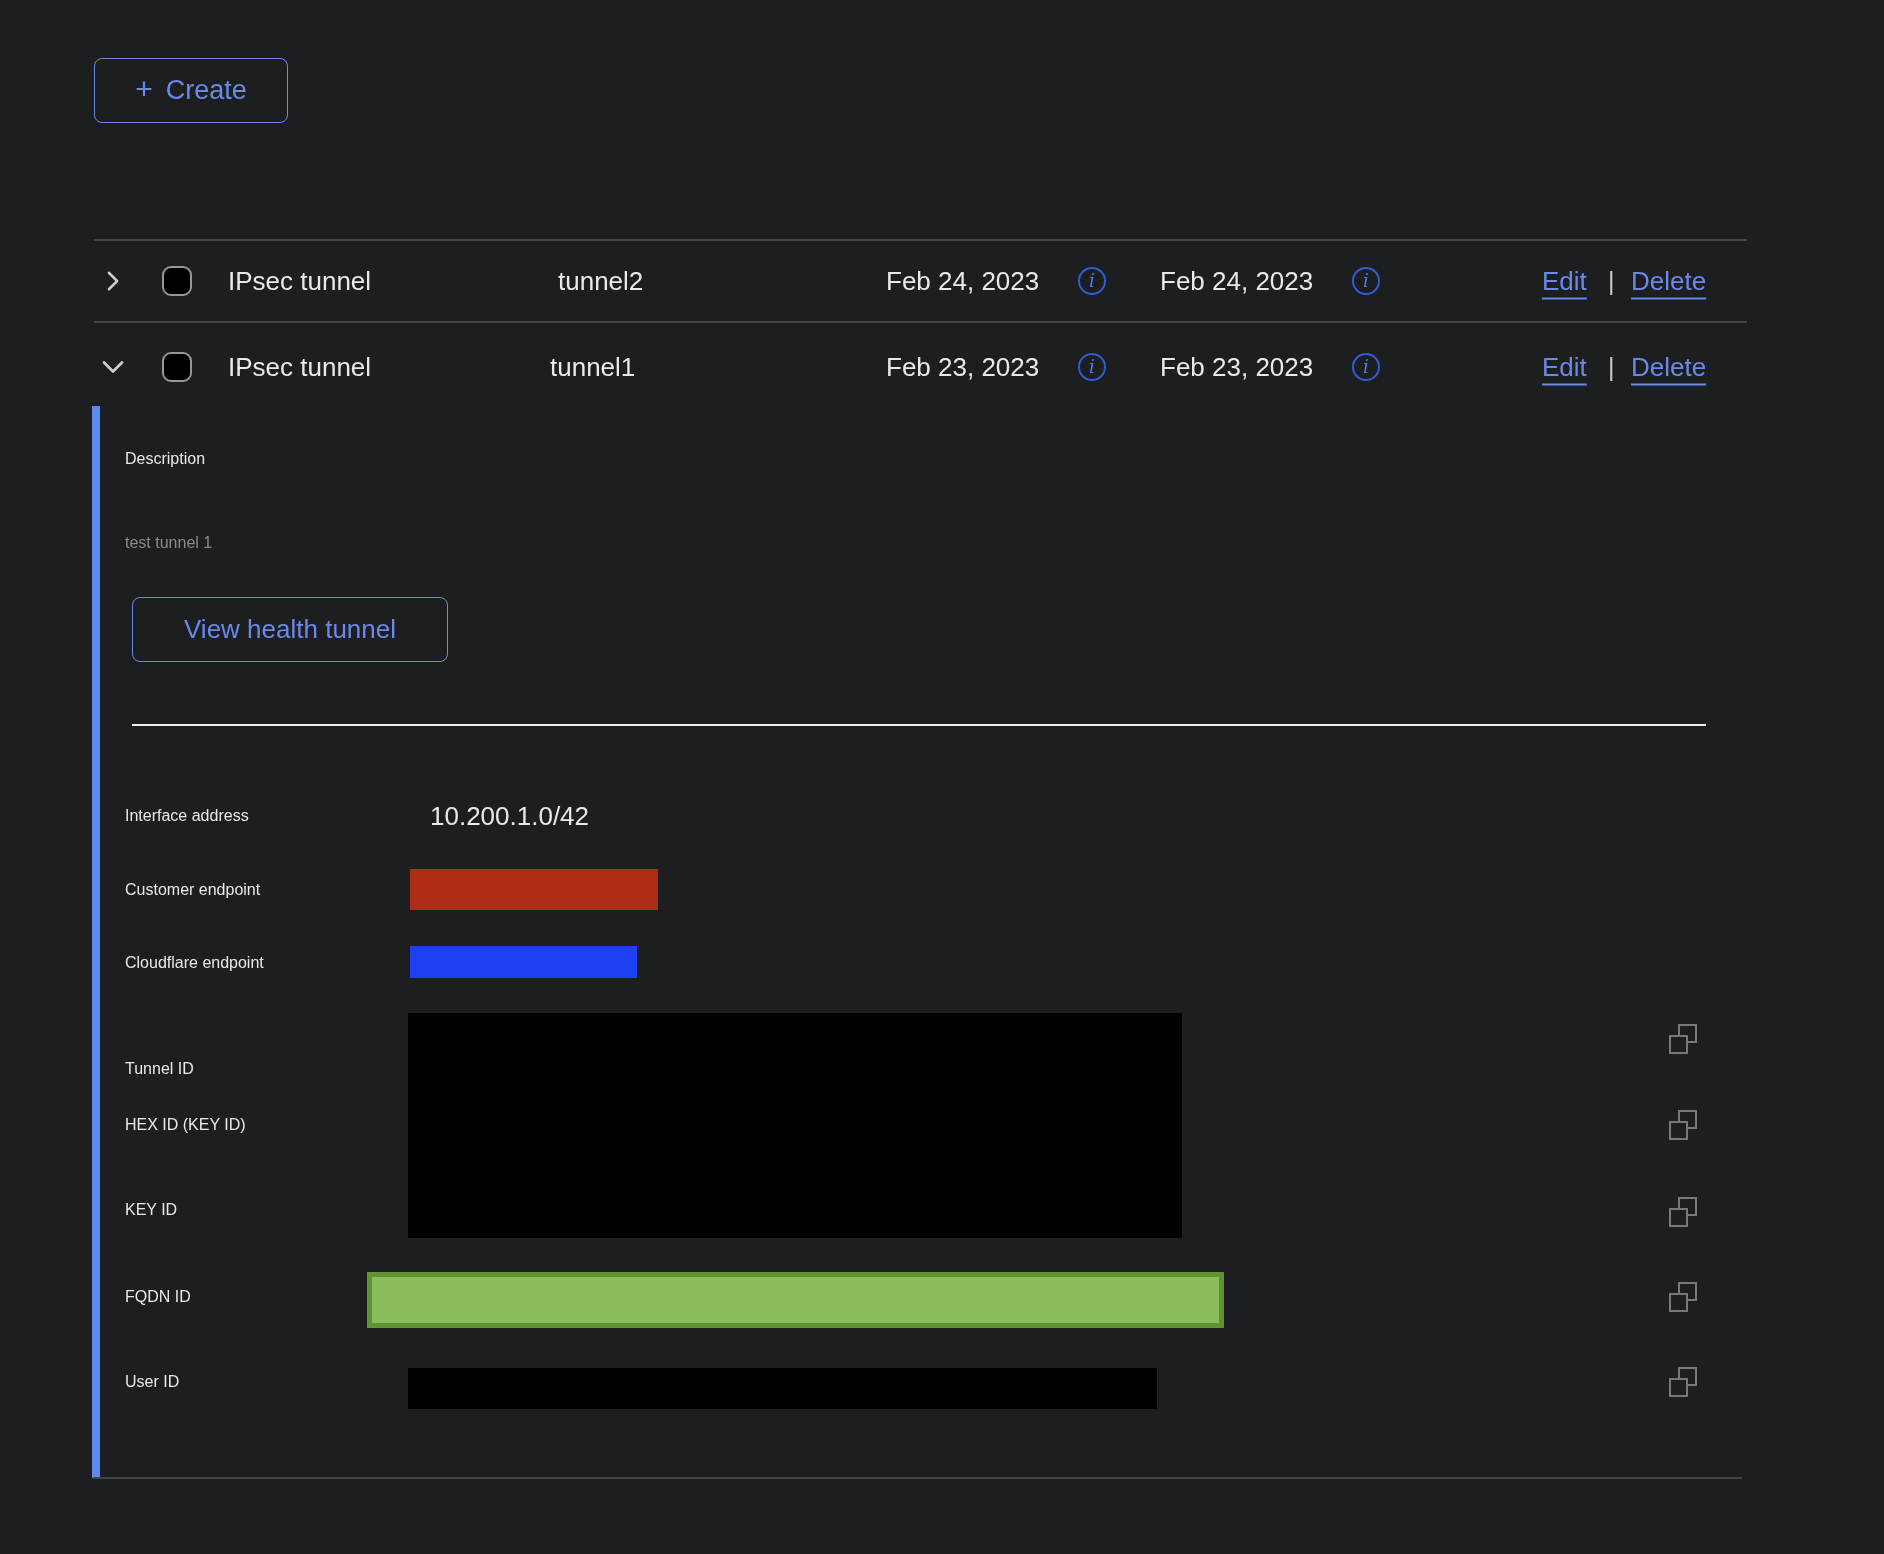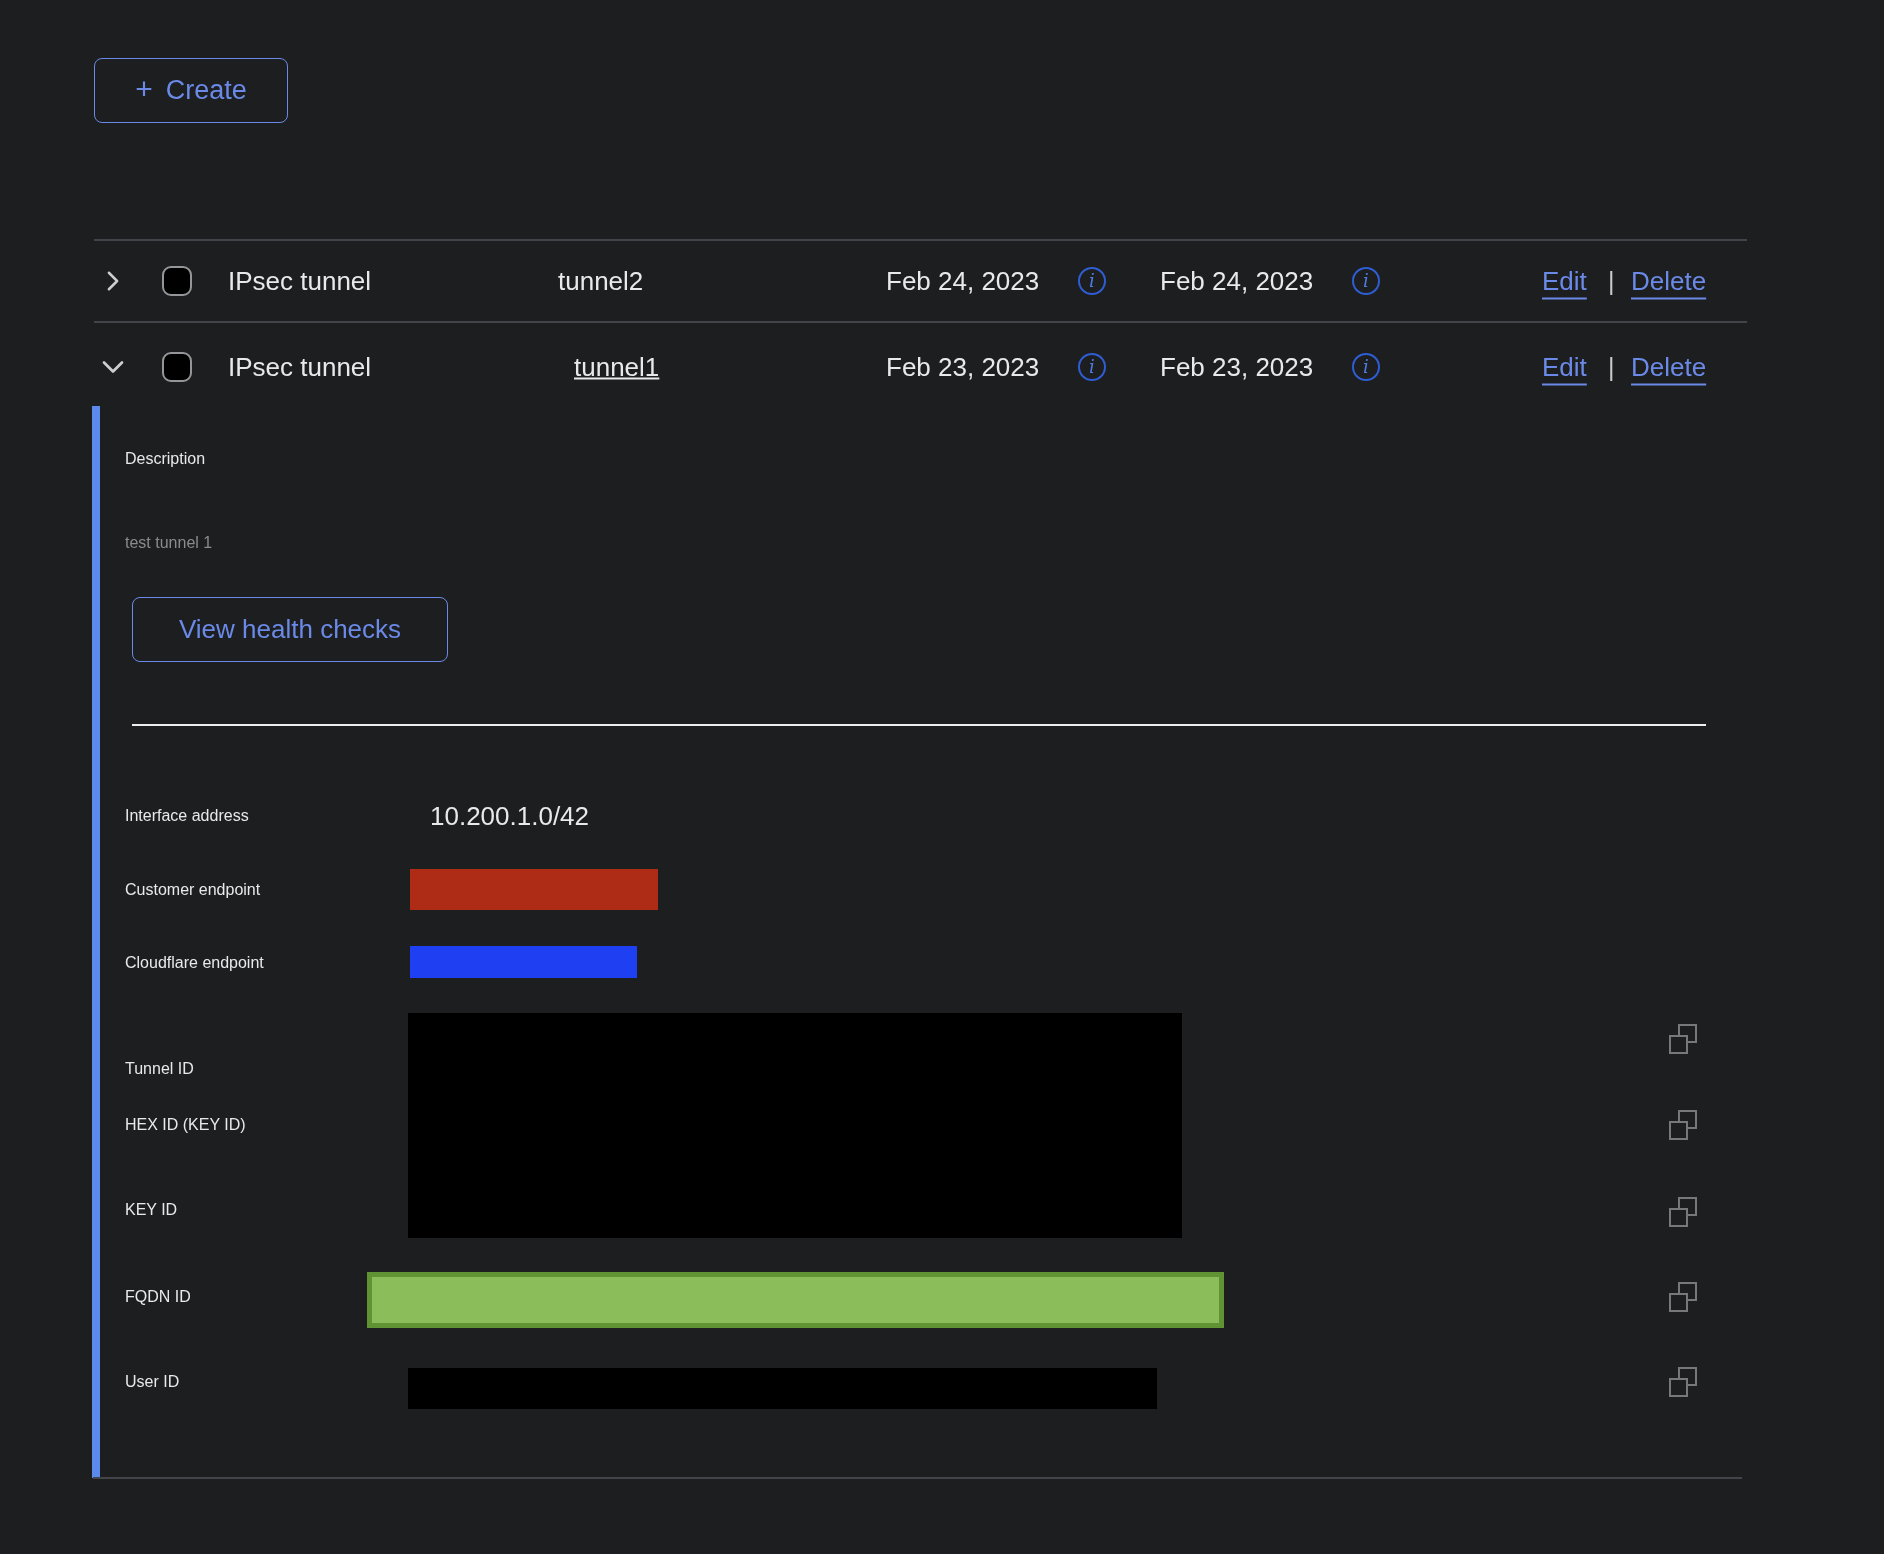--- a/index.html
+++ b/index.html
@@ -101,36 +101,36 @@
   <div class="divider" style="top:321px;"></div>
 
   <div class="trow" style="top:323px;height:88px;">
     <button class="chev">
       <svg width="24" height="24" viewBox="0 0 16 16">
           <path d="M2 5 L8 11 L14 5" stroke="#cdced0" stroke-width="1.8" fill="none" stroke-linecap="round" stroke-linejoin="round"></path>
         </svg>
     </button>
     <span class="checkbox"></span>
     <span class="cell" style="left:134px;">IPsec tunnel</span>
-    <span class="cell" style="left:480px;text-decoration:underline;">tunnel1</span>
+    <span class="cell" style="left:456px;">tunnel1</span>
     <span class="cell" style="left:792px;">Feb 23, 2023</span>
     <span class="info" style="left:984px;">i</span>
     <span class="cell" style="left:1066px;">Feb 23, 2023</span>
     <span class="info" style="left:1258px;">i</span>
     <a class="link" style="left:1448px;">Edit</a>
     <span class="pipe" style="left:1514px;">|</span>
     <a class="link" style="left:1537px;">Delete</a>
   </div>
 
   <div class="accent-bar"></div>
 
   <div class="panel-label" style="top:442px;">Description</div>
   <div class="panel-label panel-muted" style="top:526px;">test tunnel 1</div>
 
-  <button class="health-btn">View health checks</button>
+  <button class="health-btn">View health tunnel</button>
 
   <div class="white-divider"></div>
 
   <div class="panel-label" style="top:799px;">Interface address</div>
   <div class="field-value" style="top:799px;">10.200.1.0/42</div>
 
   <div class="panel-label" style="top:873px;">Customer endpoint</div>
   <div class="redact red"></div>
 
   <div class="panel-label" style="top:946px;">Cloudflare endpoint</div>

